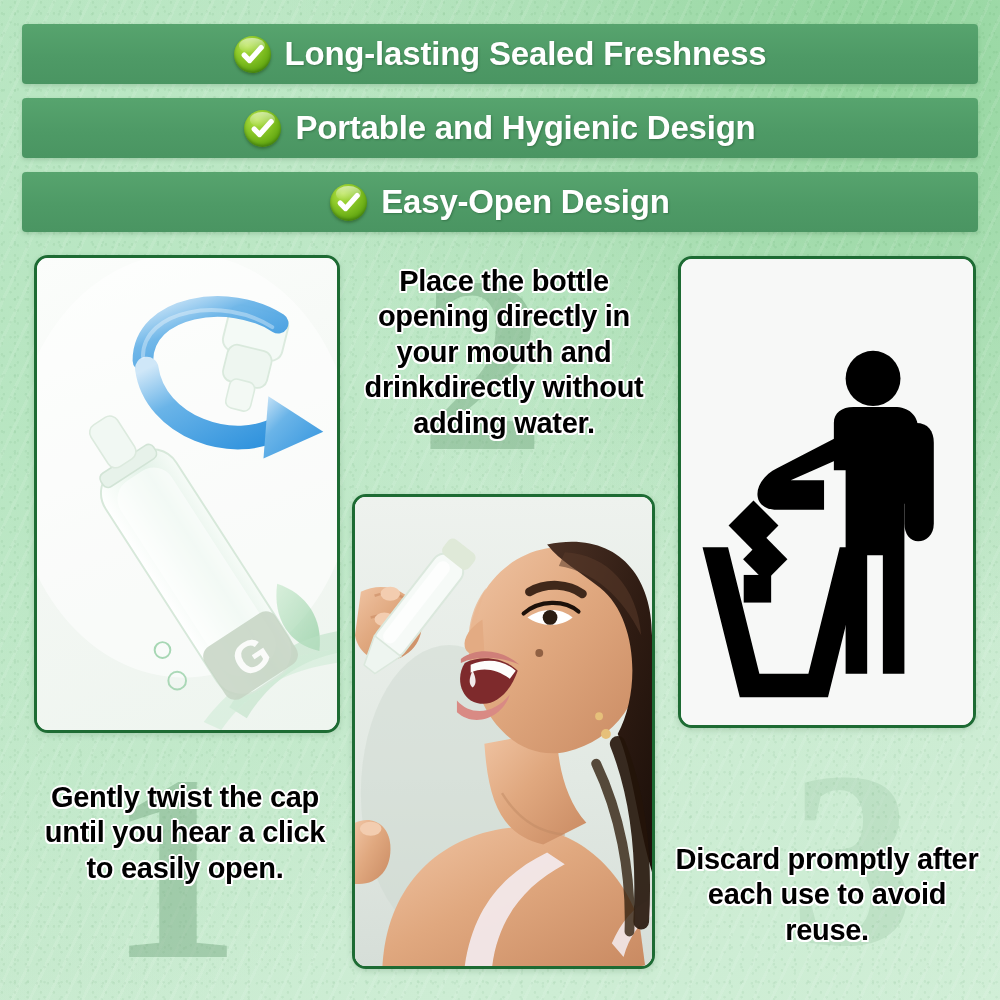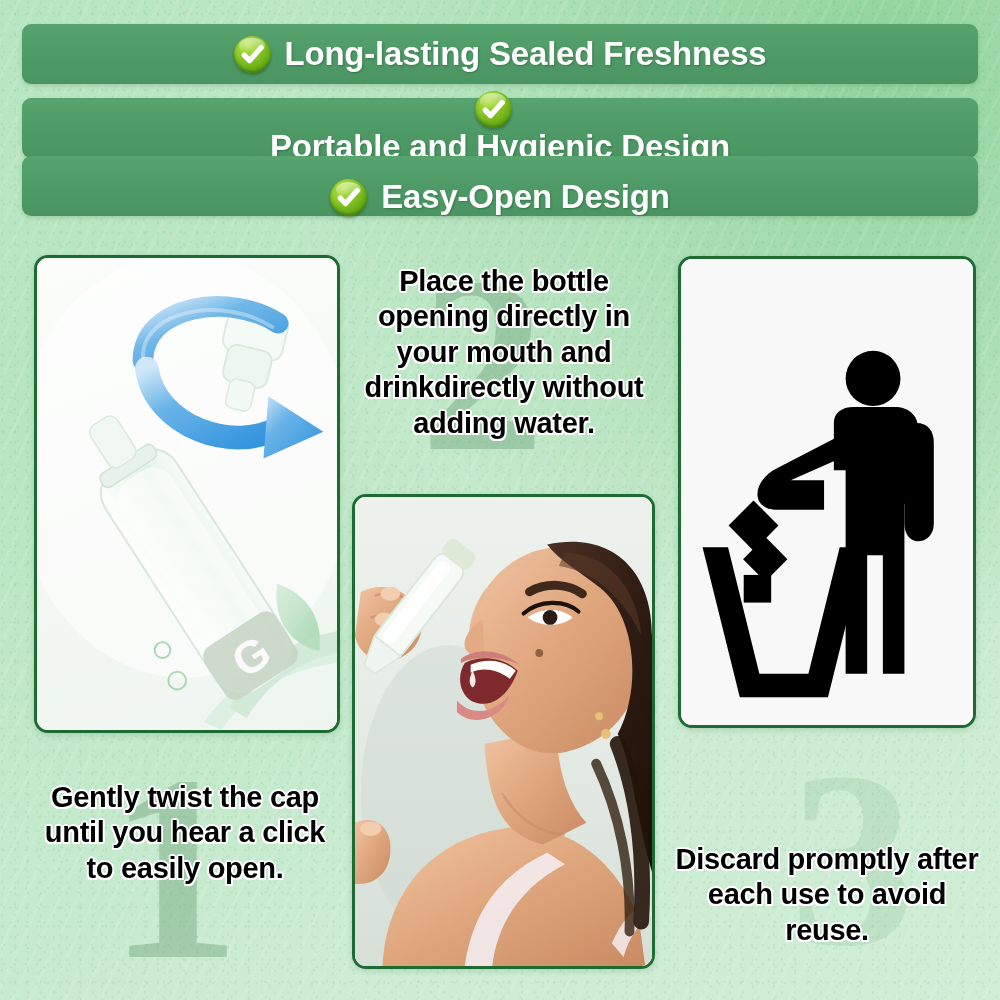--- a/index.html
+++ b/index.html
@@ -33,27 +33,27 @@
     position:absolute; inset:0; opacity:.16;
     background:repeating-linear-gradient(115deg,
       rgba(255,255,255,.55) 0px, rgba(255,255,255,.55) 3px,
       rgba(255,255,255,0) 3px, rgba(255,255,255,0) 16px);
   }
 
   
   .banner {
     position:absolute; left:22px; width:956px; height:60px;
     background:linear-gradient(180deg,#57a46e 0%,#4e9a66 55%,#4a9562 100%);
-    border-radius:9px;
+    border-radius:4px;
     display:flex; align-items:center; justify-content:center;
     box-shadow:0 2px 4px rgba(60,110,70,.22);
   }
   #banner-1 { top:24px; }
-  #banner-2 { top:98px;flex-direction:column; }
-  #banner-3 { top:156px;align-items:flex-end; }
+  #banner-2 { top:98px; }
+  #banner-3 { top:172px; }
 
   .banner-text {
     color:#ffffff;
     font-size:33px;
     font-weight:bold;
     letter-spacing:-0.2px;
     text-shadow:1px 1px 2px rgba(30,80,45,.45);
     white-space:nowrap;
   }
 

